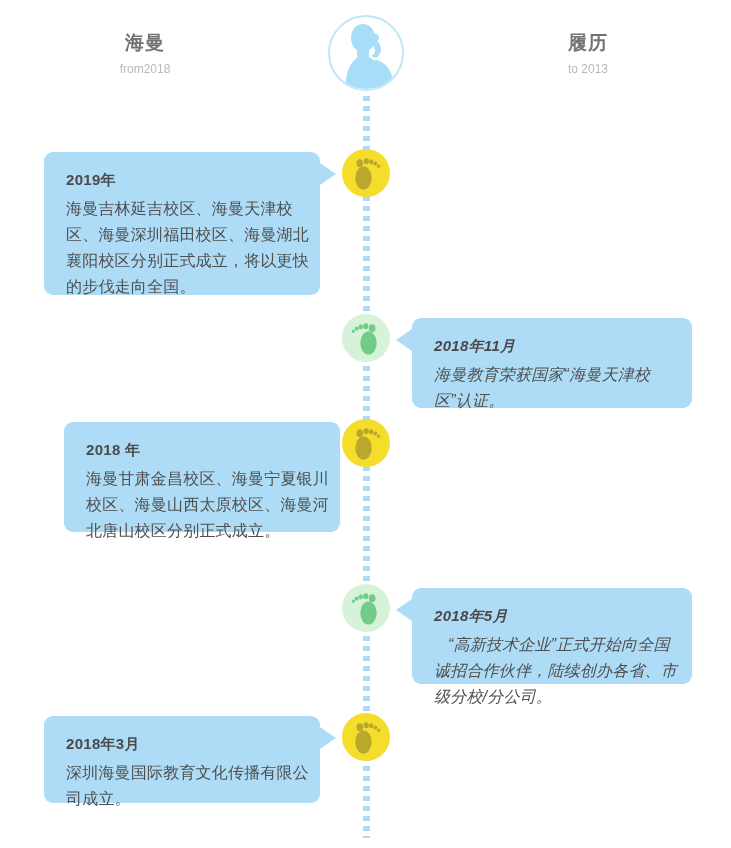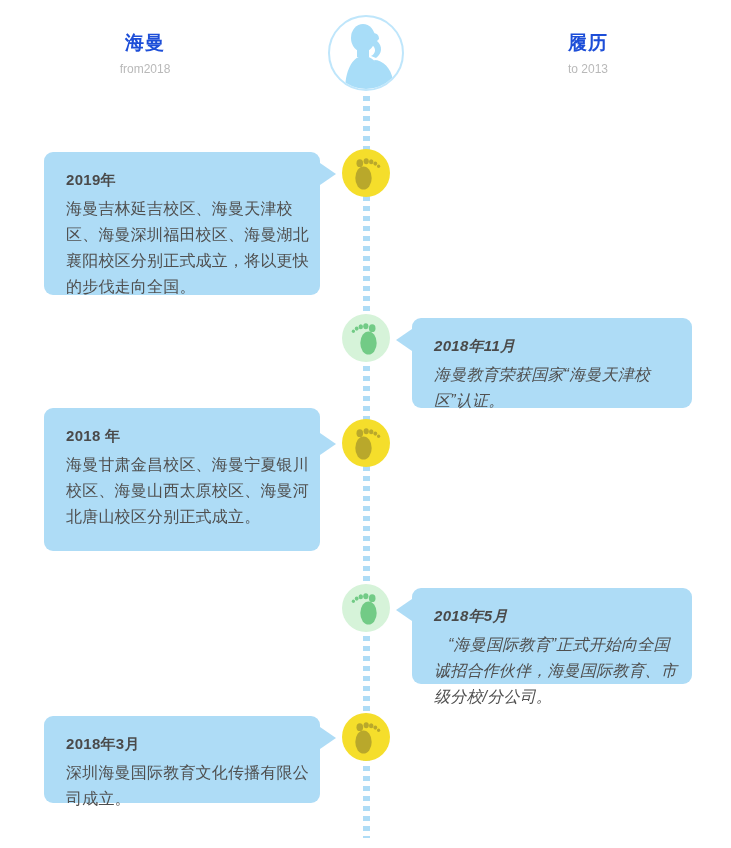--- a/index.html
+++ b/index.html
@@ -28,21 +28,21 @@
     position: absolute;
     top: 30px;
     width: 220px;
     text-align: center;
   }
   #hdr-left  { left: 35px; }
   #hdr-right { left: 478px; }
   .hdr-title {
     font-size: 19px;
     font-weight: bold;
-    color: #1d4ed8;
+    color: #737373;
     letter-spacing: 1px;
     line-height: 26px;
   }
   .hdr-sub {
     font-size: 12px;
     color: #b9b9b9;
     line-height: 22px;
     margin-top: 2px;
   }
 
@@ -204,21 +204,21 @@
         <ellipse cx="23.8" cy="12.2" rx="2.6" ry="3"></ellipse>
         <ellipse cx="18.8" cy="12.8" rx="2.2" ry="2.5"></ellipse>
         <ellipse cx="14.7" cy="14.6" rx="1.9" ry="2.1"></ellipse>
         <ellipse cx="11.4" cy="17.2" rx="1.6" ry="1.8"></ellipse>
       </g>
     </svg>
   </div>
 </div>
 
 <div class="tl-item" style="top:0;">
-  <div class="card left" style="top:408px; height:143px;">
+  <div class="card left" style="top:422px; height:110px;margin-left:20px;">
     <p class="card-title">2018 年</p>
     <p class="card-body">海曼甘肃金昌校区、海曼宁夏银川校区、海曼山西太原校区、海曼河北唐山校区分别正式成立。</p>
   </div>
   <div class="tail right-point" style="left:320px; top:433px;"></div>
   <div class="marker yellow" style="top:419px;">
     <svg viewBox="0 0 48 48" aria-hidden="true">
       <g fill="#b9a82b">
         <ellipse cx="21.5" cy="29" rx="8.2" ry="11.5"></ellipse>
         <ellipse cx="17.8" cy="14.2" rx="3.3" ry="3.9"></ellipse>
         <ellipse cx="24.2" cy="12.2" rx="2.6" ry="3"></ellipse>
@@ -226,21 +226,21 @@
         <ellipse cx="33.3" cy="14.6" rx="1.9" ry="2.1"></ellipse>
         <ellipse cx="36.6" cy="17.2" rx="1.6" ry="1.8"></ellipse>
       </g>
     </svg>
   </div>
 </div>
 
 <div class="tl-item" style="top:0;">
   <div class="card right" style="top:588px; height:96px;">
     <p class="card-title">2018年5月</p>
-    <p class="card-body indent">“海曼国际教育”正式开始向全国诚招合作伙伴，海曼国际教育、市级分校/分公司。</p>
+    <p class="card-body indent">“高新技术企业”正式开始向全国诚招合作伙伴，陆续创办各省、市级分校/分公司。</p>
   </div>
   <div class="tail left-point" style="left:396px; top:599px;"></div>
   <div class="marker green" style="top:584px;">
     <svg viewBox="0 0 48 48" aria-hidden="true">
       <g fill="#72cb86">
         <ellipse cx="26.5" cy="29" rx="8.2" ry="11.5"></ellipse>
         <ellipse cx="30.2" cy="14.2" rx="3.3" ry="3.9"></ellipse>
         <ellipse cx="23.8" cy="12.2" rx="2.6" ry="3"></ellipse>
         <ellipse cx="18.8" cy="12.8" rx="2.2" ry="2.5"></ellipse>
         <ellipse cx="14.7" cy="14.6" rx="1.9" ry="2.1"></ellipse>

